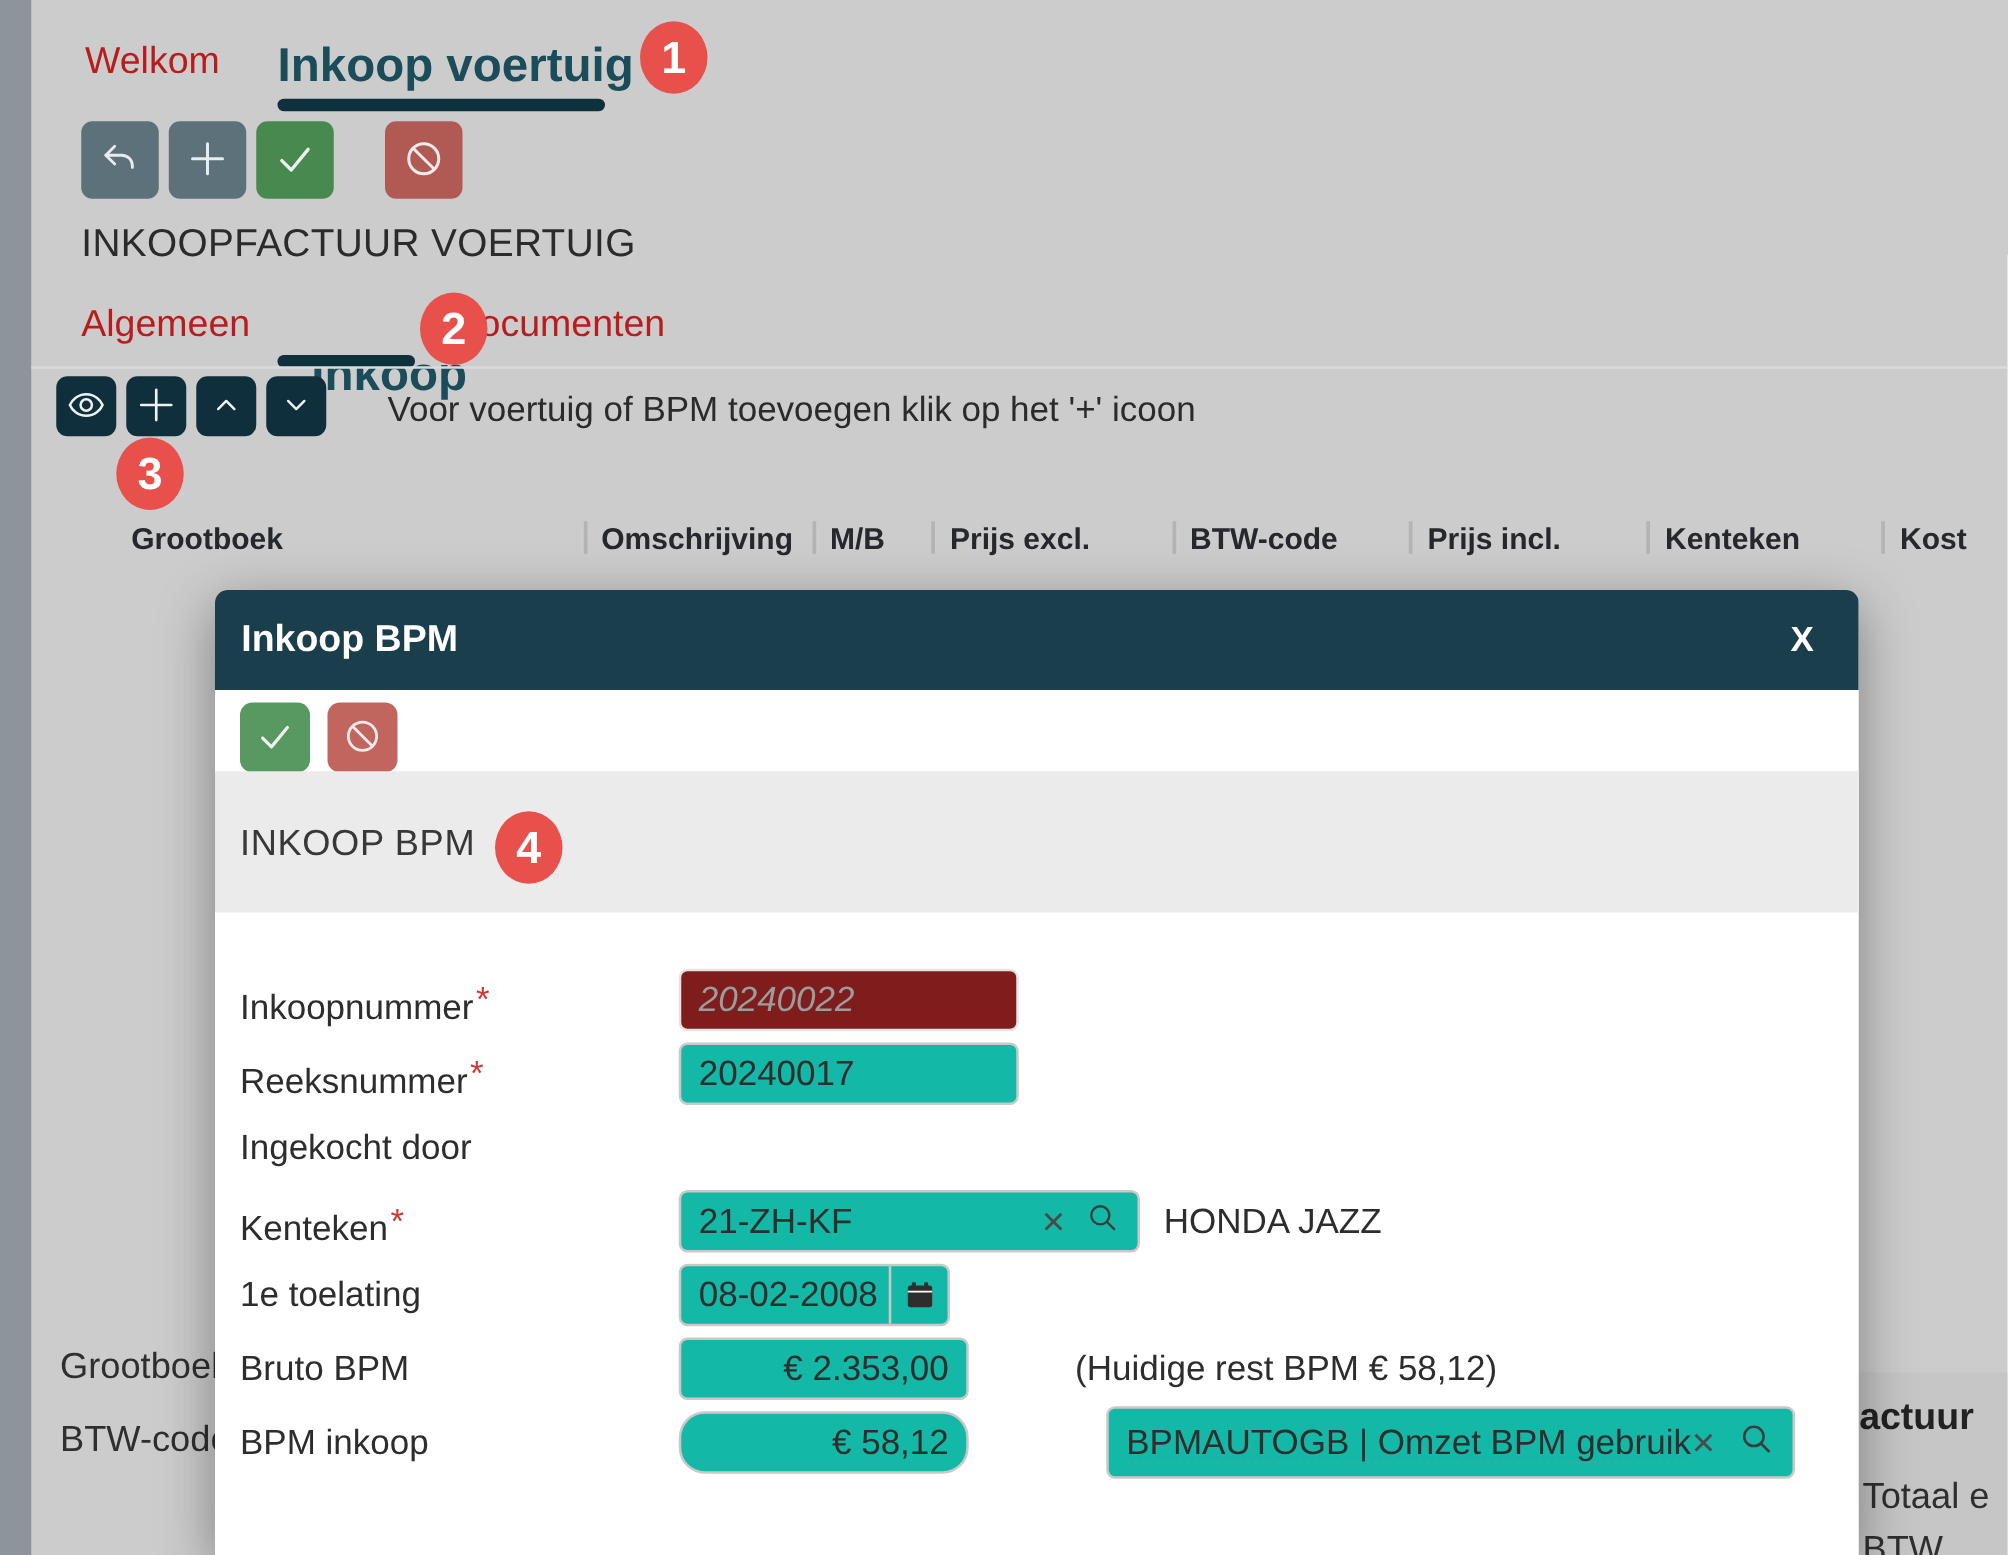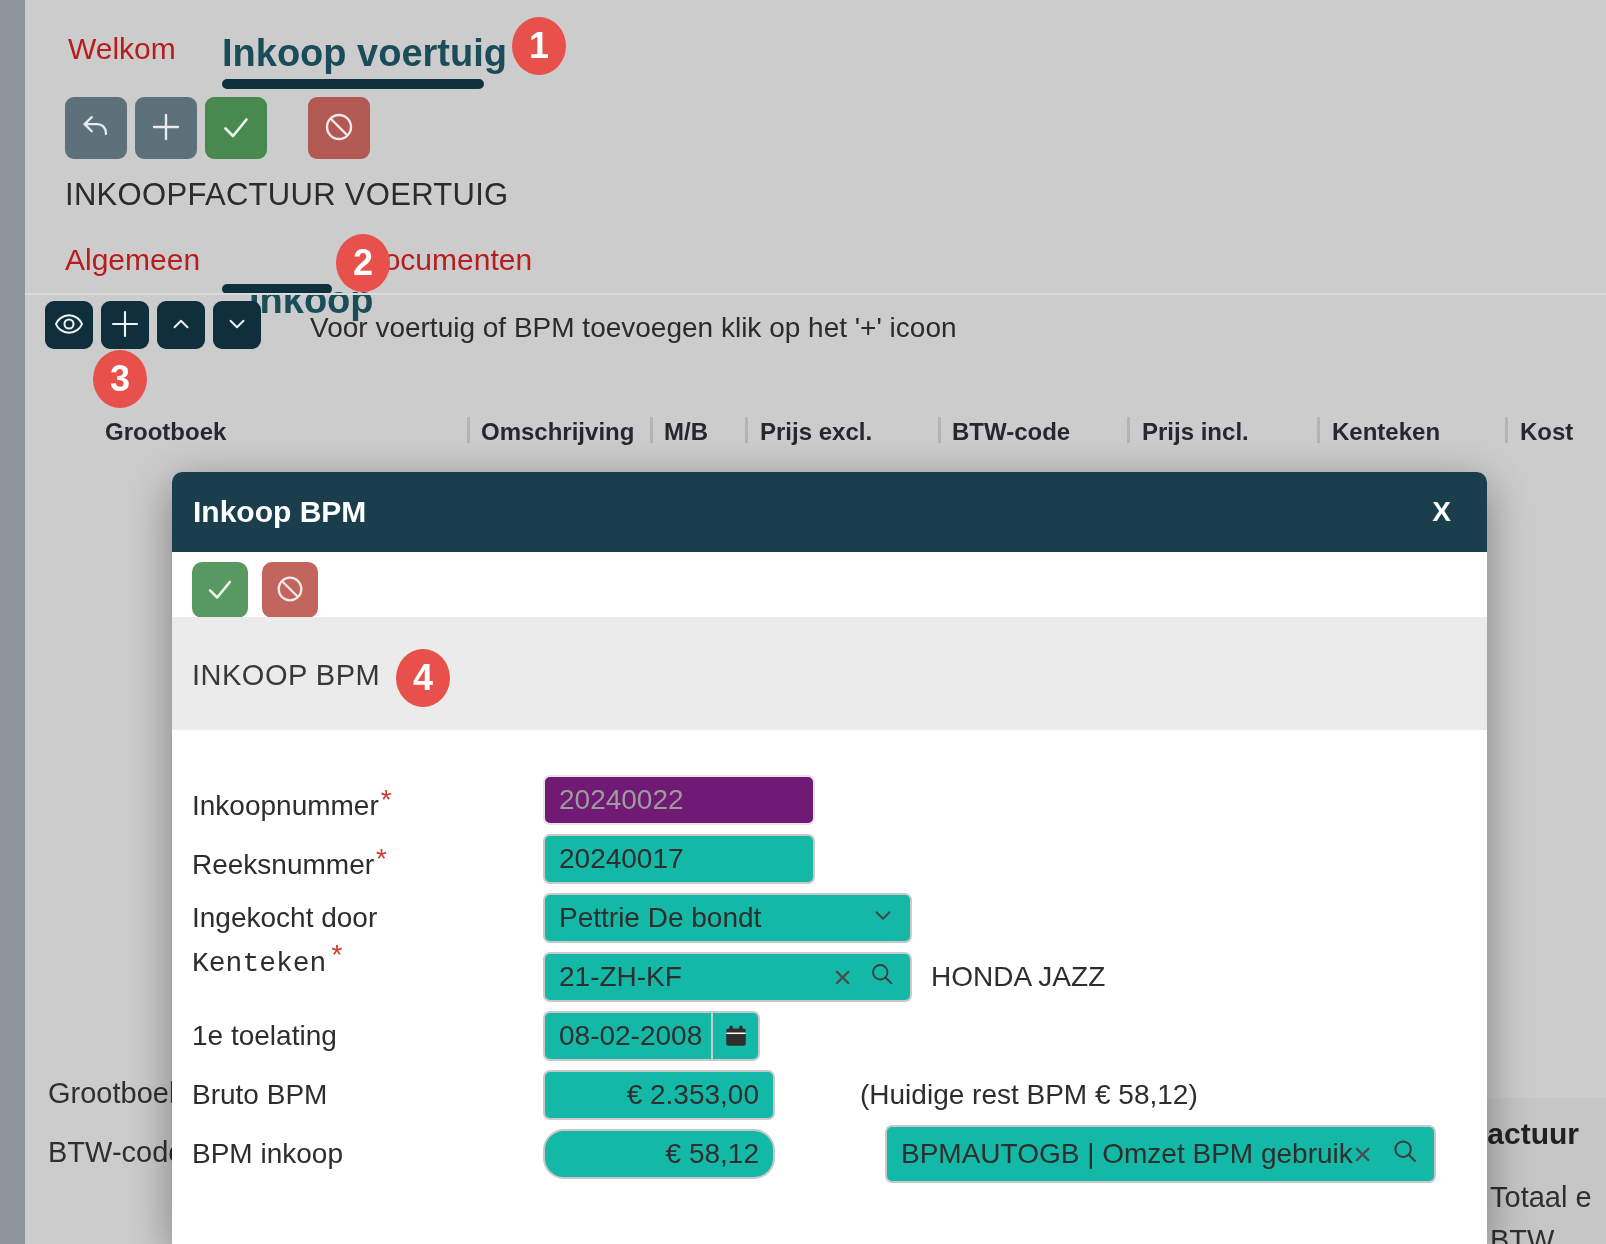--- a/index.html
+++ b/index.html
@@ -58,21 +58,21 @@
   .mbtn.green { background:#579961; }
   .mbtn.red { background:#c2655e; }
   .modal-band { position:absolute; left:0; top:145px; width:100%; height:113px; background:#ebebeb; }
   .modal-heading { position:absolute; left:20px; top:187px; font-size:29px; color:#38383a; letter-spacing:0.5px; }
 
   .lbl { position:absolute; left:20px; font-size:28px; color:#2d2d2d; white-space:nowrap; }
   .req { color:#cc3b33; font-size:28px; vertical-align:6px; margin-left:2px; }
   .inp { position:absolute; height:50px; border:2px solid #c9c9c9; border-radius:7px;
     background:#14b8a6; font-size:28px; color:#2e2e2e; display:flex; align-items:center;
     padding:0 14px; white-space:nowrap; }
-  .inp.disabled { background:#701a75; border-color:#e4e4e4; color:#9c9c9c; }
+  .inp.disabled { background:#7f1d1d; border-color:#e4e4e4; color:#9c9c9c;font-style:italic; }
   .inp.num { justify-content:flex-end; }
   .side-info { position:absolute; font-size:28px; color:#2d2d2d; white-space:nowrap; }
   .icon-x { font-size:32px; color:#4a4a4a; line-height:1; }
   .lookup-text { overflow:hidden; text-overflow:clip; }
   .squiggle { text-decoration-line:underline; text-decoration-style:dotted;
     text-decoration-color:#f08076; text-decoration-thickness:3px; text-underline-offset:7px; }
 </style>
 </head>
 <body>
 
@@ -192,28 +192,22 @@
     <span>Inkoopnummer</span><span class="req">*</span>
   </div>
   <div class="inp disabled" style="left:371px; top:303px; width:272px;">20240022</div>
 
   <div class="lbl" style="top:371px;">
     <span>Reeksnummer</span><span class="req">*</span>
   </div>
   <div class="inp" style="left:371px; top:362px; width:272px;">20240017</div>
 
   <div class="lbl" style="top:430px;">Ingekocht door</div>
-  <div class="inp" style="left:371px; top:421px; width:369px;">
-    <span style="flex:1;">Pettrie De bondt</span>
-    <span><svg width="26" height="26" viewBox="0 0 24 24" fill="none" stroke="#444" stroke-width="1.8" stroke-linecap="round" stroke-linejoin="round">
-          <polyline points="6,9.5 12,15.5 18,9.5"></polyline>
-        </svg></span>
-  </div>
-
-  <div class="lbl" style="top:470px;font-family:Liberation Mono, monospace;">
+
+  <div class="lbl" style="top:489px;">
     <span>Kenteken</span><span class="req">*</span>
   </div>
   <div class="inp" style="left:371px; top:480px; width:369px;">
     <span style="flex:1;">21-ZH-KF</span>
     <span class="icon-x" style="margin-right:16px;">×</span>
     <span><svg width="28" height="28" viewBox="0 0 24 24" fill="none" stroke="#3c3c3c" stroke-width="1.6" stroke-linecap="round">
           <circle cx="10.5" cy="10.5" r="6.2"></circle>
           <line x1="15.2" y1="15.2" x2="20" y2="20"></line>
         </svg></span>
   </div>

